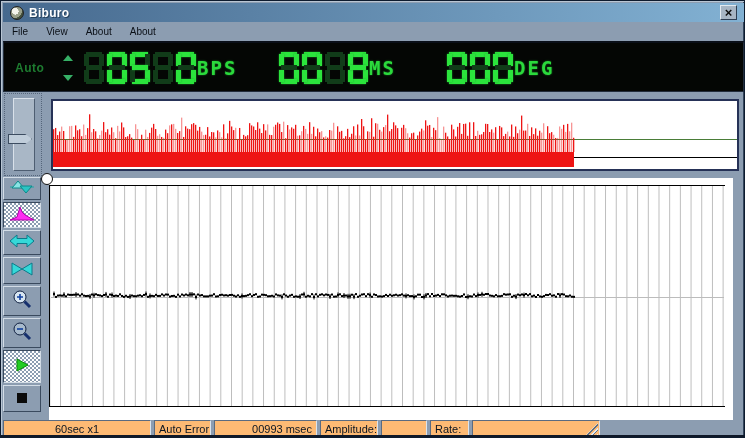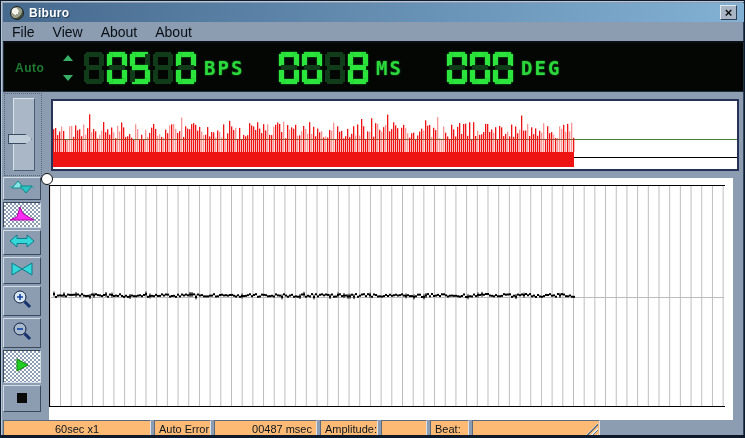--- a/index.html
+++ b/index.html
@@ -21,21 +21,21 @@
     border:1px solid #222;margin-right:5px;flex:0 0 auto;}
   .title-text{color:#fff;font-weight:bold;font-size:12px;letter-spacing:.3px;
     text-shadow:1px 1px 0 #24405c;}
   .close-btn{margin-left:auto;width:17px;height:15px;background:#a7b5c4;
     border-top:1px solid #e2e9f0;border-left:1px solid #e2e9f0;
     border-right:1px solid #2e3e52;border-bottom:1px solid #2e3e52;
     color:#0a0a0a;font-weight:bold;font-size:13px;line-height:13px;text-align:center;
     cursor:default;}
   
   .menubar{position:absolute;left:2px;top:21px;width:741px;height:19px;
-    display:flex;align-items:center;font-size:14px;color:#0a0f16;}
+    display:flex;align-items:center;font-size:10px;color:#0a0f16;}
   .menu-item{padding:2px 9px;}
   
   .ledpanel{position:absolute;left:2px;top:40px;width:741px;height:51px;
     background:#040604;border:1px solid #222d3c;border-top:2px solid #0a0f18;}
   .led-auto{position:absolute;left:11px;top:18px;color:#1e7c30;font-weight:bold;
     font-size:12px;letter-spacing:.5px;}
   .spinner{position:absolute;left:58px;top:9px;width:12px;height:32px;}
   .spin-up,.spin-down{position:absolute;left:1px;width:0;height:0;
     border-left:5px solid transparent;border-right:5px solid transparent;}
   .spin-up{top:3px;border-bottom:6px solid #36b066;}
@@ -47,21 +47,21 @@
   .seg{position:absolute;background:#113c19;}
   .seg.lit{background:#2be43c;box-shadow:0 0 2px #1f9c2c;}
   .seg-a{left:2px;right:2px;top:0;height:5px;}
   .seg-g{left:2px;right:2px;top:13px;height:5px;}
   .seg-d{left:2px;right:2px;bottom:0;height:5px;}
   .seg-f{left:0;top:2px;width:5px;height:12px;}
   .seg-b{right:0;top:2px;width:5px;height:12px;}
   .seg-e{left:0;bottom:2px;width:5px;height:12px;}
   .seg-c{right:0;bottom:2px;width:5px;height:12px;}
   .led-label{font-family:"DejaVu Sans Mono",monospace;font-weight:bold;font-size:19px;
-    color:#2bd93c;letter-spacing:2px;text-shadow:0 0 2px #1a8a26;margin-left:8px;}
+    color:#2bd93c;letter-spacing:2px;text-shadow:0 0 2px #1a8a26;margin-left:1px;}
   
   .slider-panel{position:absolute;left:3px;top:92px;width:38px;height:83px;
     border:1px dotted #55657a;}
   .slider-track{position:absolute;left:8px;top:4px;width:22px;height:73px;
     background:#a9b7c6;border-top:1px solid #d9e1ea;border-left:1px solid #d9e1ea;
     border-right:1px solid #4e5e72;border-bottom:1px solid #4e5e72;}
   .slider-thumb{position:absolute;left:3px;top:40px;width:24px;height:10px;
     background:#c0cdda;border:1px solid #3c4c60;
     clip-path:polygon(0 0,72% 0,100% 50%,72% 100%,0 100%);}
   
@@ -900,23 +900,23 @@
         <rect x="520" y="116.51033051405102" width="2" height="2" fill="#000000"></rect>
         <rect x="522" y="117.73127440665849" width="2" height="2" fill="#000000"></rect>
         <rect x="524" y="117.83676714636385" width="2" height="2" fill="#000000"></rect>
       </svg>
   </div>
   <div class="circle-marker"></div>
 
   <div class="statusbar">
       <div class="sb-panel">60sec x1</div>
       <div class="sb-panel">Auto Error:</div>
-      <div class="sb-panel">00487 msec</div>
+      <div class="sb-panel">00993 msec</div>
       <div class="sb-panel">Amplitude:</div>
       <div class="sb-panel"></div>
-      <div class="sb-panel">Beat:</div>
+      <div class="sb-panel">Rate:</div>
       <div class="sb-panel">
         <div class="grip"></div>
       </div>
     </div>
 
   <div class="bottom-edge"></div>
 </div>
 
 </body></html>

